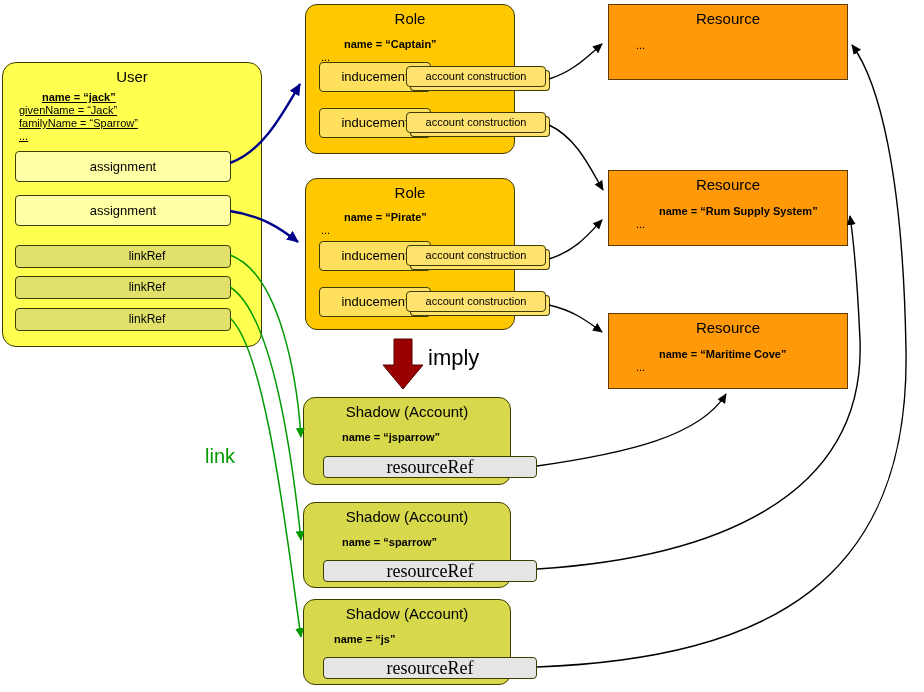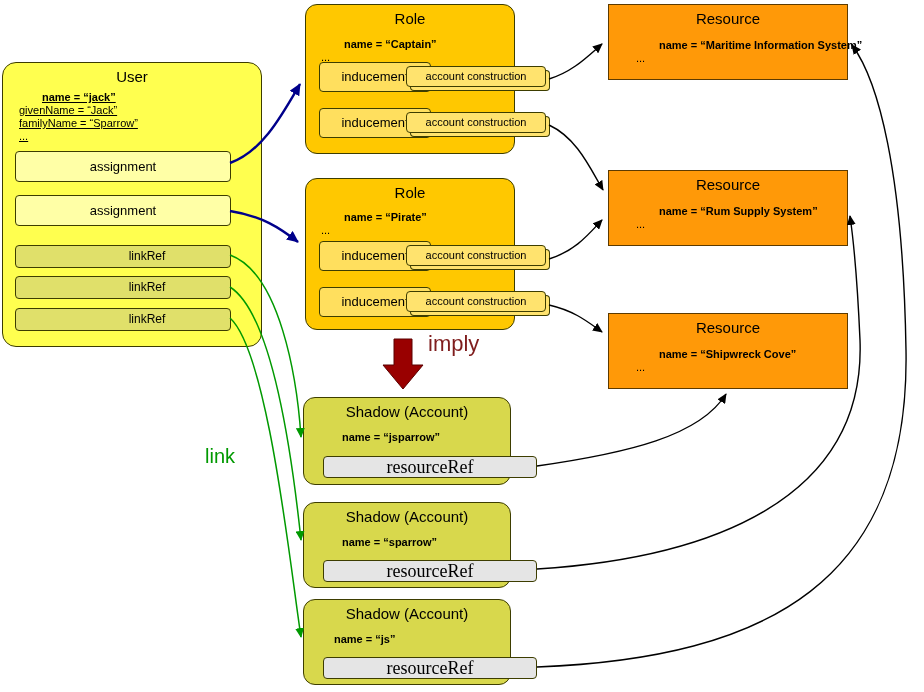--- a/index.html
+++ b/index.html
@@ -16,21 +16,21 @@
   .b{font-weight:bold;padding-left:23px;}
   .inner{position:absolute;box-sizing:border-box;border:1px solid #3d3d00;
          border-radius:4px;text-align:center;font-size:13px;}
   .assignment{background:#ffffa6;line-height:29px;}
   .linkref{background:#e0e06a;line-height:21px;font-size:12px;padding-left:48px;}
   .inducement{background:#ffdf5e;line-height:28px;}
   .construction{background:#ffe36e;line-height:19px;font-size:11px;
                 box-shadow:4px 4px 0 -1px #ffe36e, 4px 4px 0 0 #3d3d00;}
   .resourceref{background:#e5e5e5;line-height:20px;font-size:18px;font-family:Liberation Serif, serif;}
   .arrows{position:absolute;left:0;top:0;z-index:6;pointer-events:none;}
-  .imply-label{position:absolute;left:428px;top:331px;font-size:22px;color:#7f1d1d;z-index:7;}
+  .imply-label{position:absolute;left:428px;top:345px;font-size:22px;color:#000000;z-index:7;}
   .link-label{position:absolute;left:205px;top:445px;font-size:20px;color:#009900;z-index:7;}
 </style>
 </head>
 <body>
 
 <div class="canvas">
 
   <div class="box user" style="left:2px;top:62px;width:260px;height:285px;">
     <div class="box-title">User</div>
     <div class="attrs" style="left:16px;top:28px;text-decoration:underline;">
@@ -66,35 +66,34 @@
     </div>
     <div class="inner inducement" style="left:13px;top:62px;width:112px;height:30px;">inducement</div>
     <div class="inner construction" style="left:100px;top:66px;width:140px;height:21px;">account construction</div>
     <div class="inner inducement" style="left:13px;top:108px;width:112px;height:30px;">inducement</div>
     <div class="inner construction" style="left:100px;top:112px;width:140px;height:21px;">account construction</div>
   </div>
 
   <div class="box resource" style="left:608px;top:4px;width:240px;height:76px;">
     <div class="box-title">Resource</div>
     <div class="attrs" style="left:27px;top:34px;">
-      <div class="attr b">name = “Maritime Information System”</div>
       <div class="attr">...</div>
     </div>
   </div>
   <div class="box resource" style="left:608px;top:170px;width:240px;height:76px;">
     <div class="box-title">Resource</div>
     <div class="attrs" style="left:27px;top:34px;">
       <div class="attr b">name = “Rum Supply System”</div>
       <div class="attr">...</div>
     </div>
   </div>
   <div class="box resource" style="left:608px;top:313px;width:240px;height:76px;">
     <div class="box-title">Resource</div>
     <div class="attrs" style="left:27px;top:34px;">
-      <div class="attr b">name = “Shipwreck Cove”</div>
+      <div class="attr b">name = “Maritime Cove”</div>
       <div class="attr">...</div>
     </div>
   </div>
 
   <div class="box shadowbox" style="left:303px;top:397px;width:208px;height:88px;">
     <div class="box-title">Shadow (Account)</div>
     <div class="attrs" style="left:15px;top:33px;">
       <div class="attr b">name = “jsparrow”</div>
     </div>
     <div class="inner resourceref" style="left:19px;top:58px;width:214px;height:22px;">resourceRef</div>

